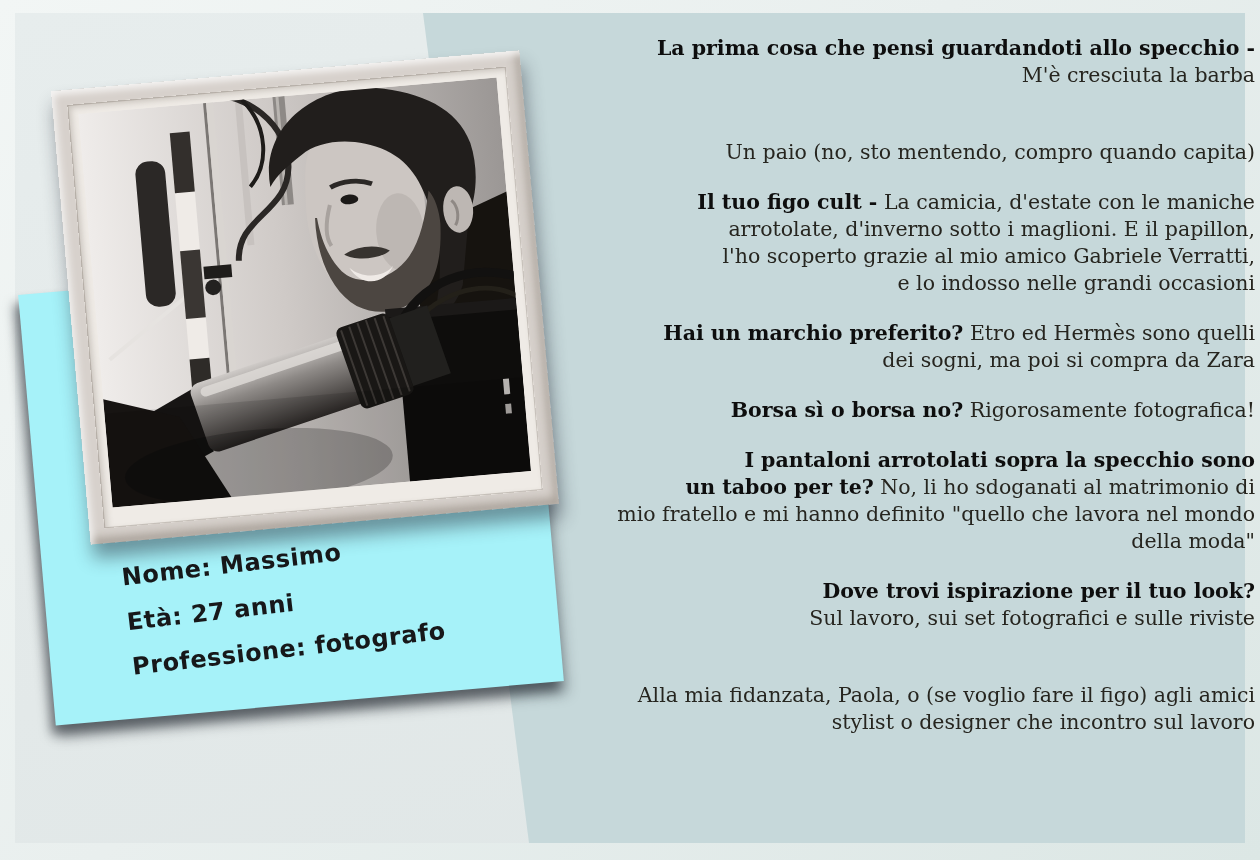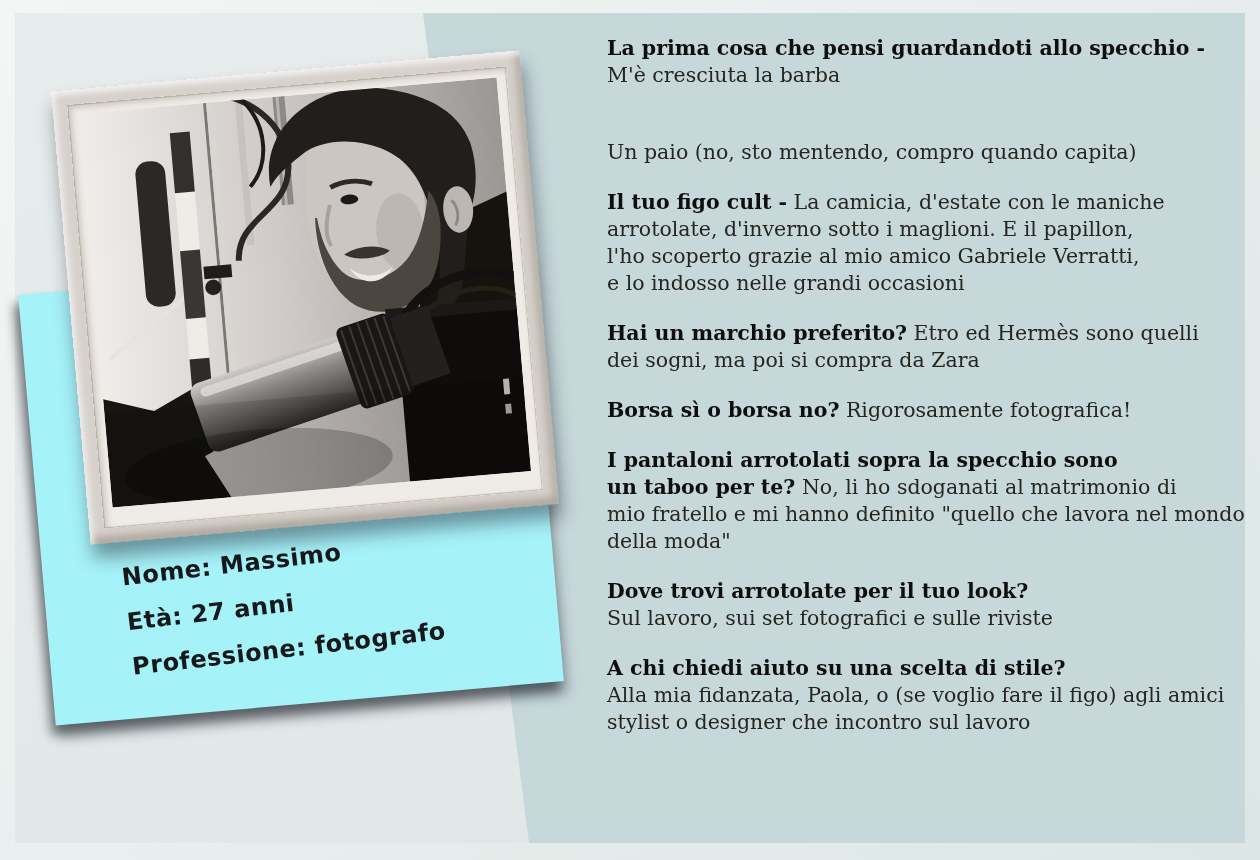--- a/index.html
+++ b/index.html
@@ -46,21 +46,21 @@
     background:#efebe6;
     box-shadow:inset 0 0 0 1px rgba(120,110,100,.30), inset 3px 3px 6px rgba(100,90,80,.28);
   }
   .photo{
     position:absolute;left:10px;top:10px;width:420px;height:395px;display:block;
   }
   .qa-col{
     position:absolute;left:607px;top:35px;width:648px;
     font-size:20.5px;line-height:27px;color:#26251f;
   }
-  .qa-block{margin:0 0 23px 0;white-space:pre;}
+  .qa-block{margin:0 0 23px 0;white-space:pre;text-align:right;}
   .q{font-weight:700;color:#0e0e0e;}
   .a{font-weight:400;}
 </style>
 </head>
 <body>
 
 <div class="stage">
 
   <div class="page-sheet"></div>
 
@@ -151,20 +151,20 @@
 arrotolate, d'inverno sotto i maglioni. E il papillon,
 l'ho scoperto grazie al mio amico Gabriele Verratti,
 e lo indosso nelle grandi occasioni</span></p>
       <p class="qa-block"><span class="q">Hai un marchio preferito?</span><span class="a"> Etro ed Hermès sono quelli
 dei sogni, ma poi si compra da Zara</span></p>
       <p class="qa-block"><span class="q">Borsa sì o borsa no?</span><span class="a"> Rigorosamente fotografica!</span></p>
       <p class="qa-block"><span class="q">I pantaloni arrotolati sopra la specchio sono
 un taboo per te?</span><span class="a"> No, li ho sdoganati al matrimonio di
 mio fratello e mi hanno definito "quello che lavora nel mondo
 della moda"</span></p>
-      <p class="qa-block"><span class="q">Dove trovi arrotolate per il tuo look?</span><span class="a">
+      <p class="qa-block"><span class="q">Dove trovi ispirazione per il tuo look?</span><span class="a">
 Sul lavoro, sui set fotografici e sulle riviste</span></p>
-      <p class="qa-block"><span class="q">A chi chiedi aiuto su una scelta di stile?</span><span class="a">
+      <p class="qa-block"><span class="a">
 Alla mia fidanzata, Paola, o (se voglio fare il figo) agli amici
 stylist o designer che incontro sul lavoro</span></p>
     </div>
 
 </div>
 
 </body></html>

